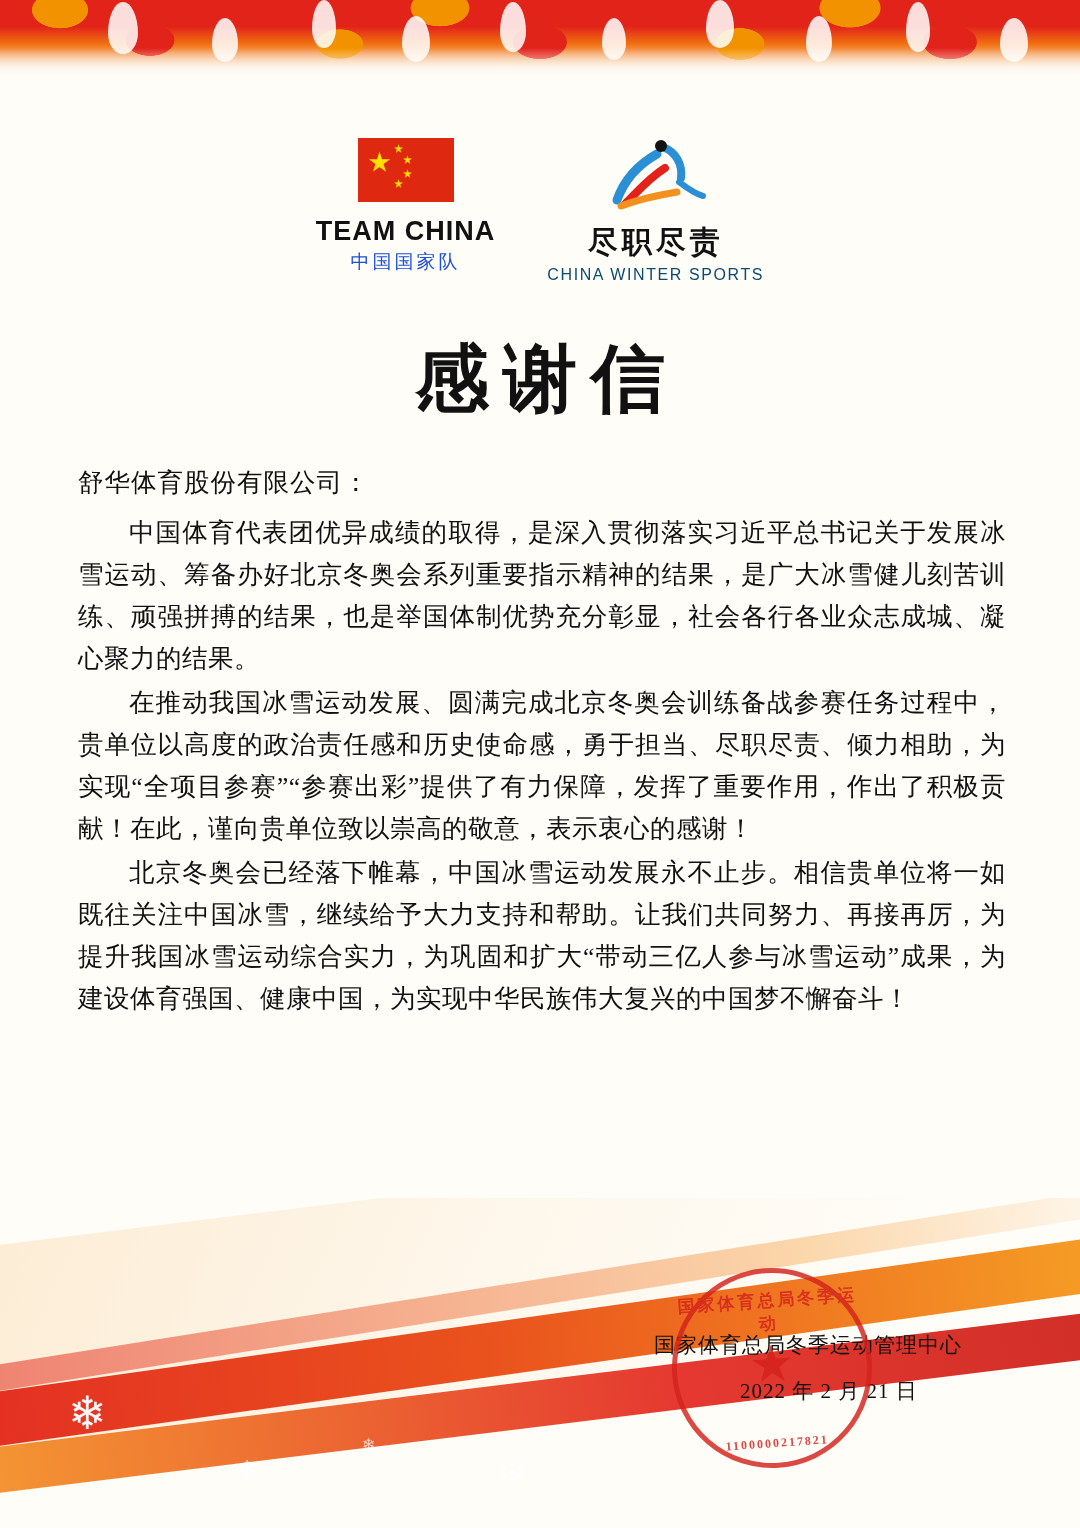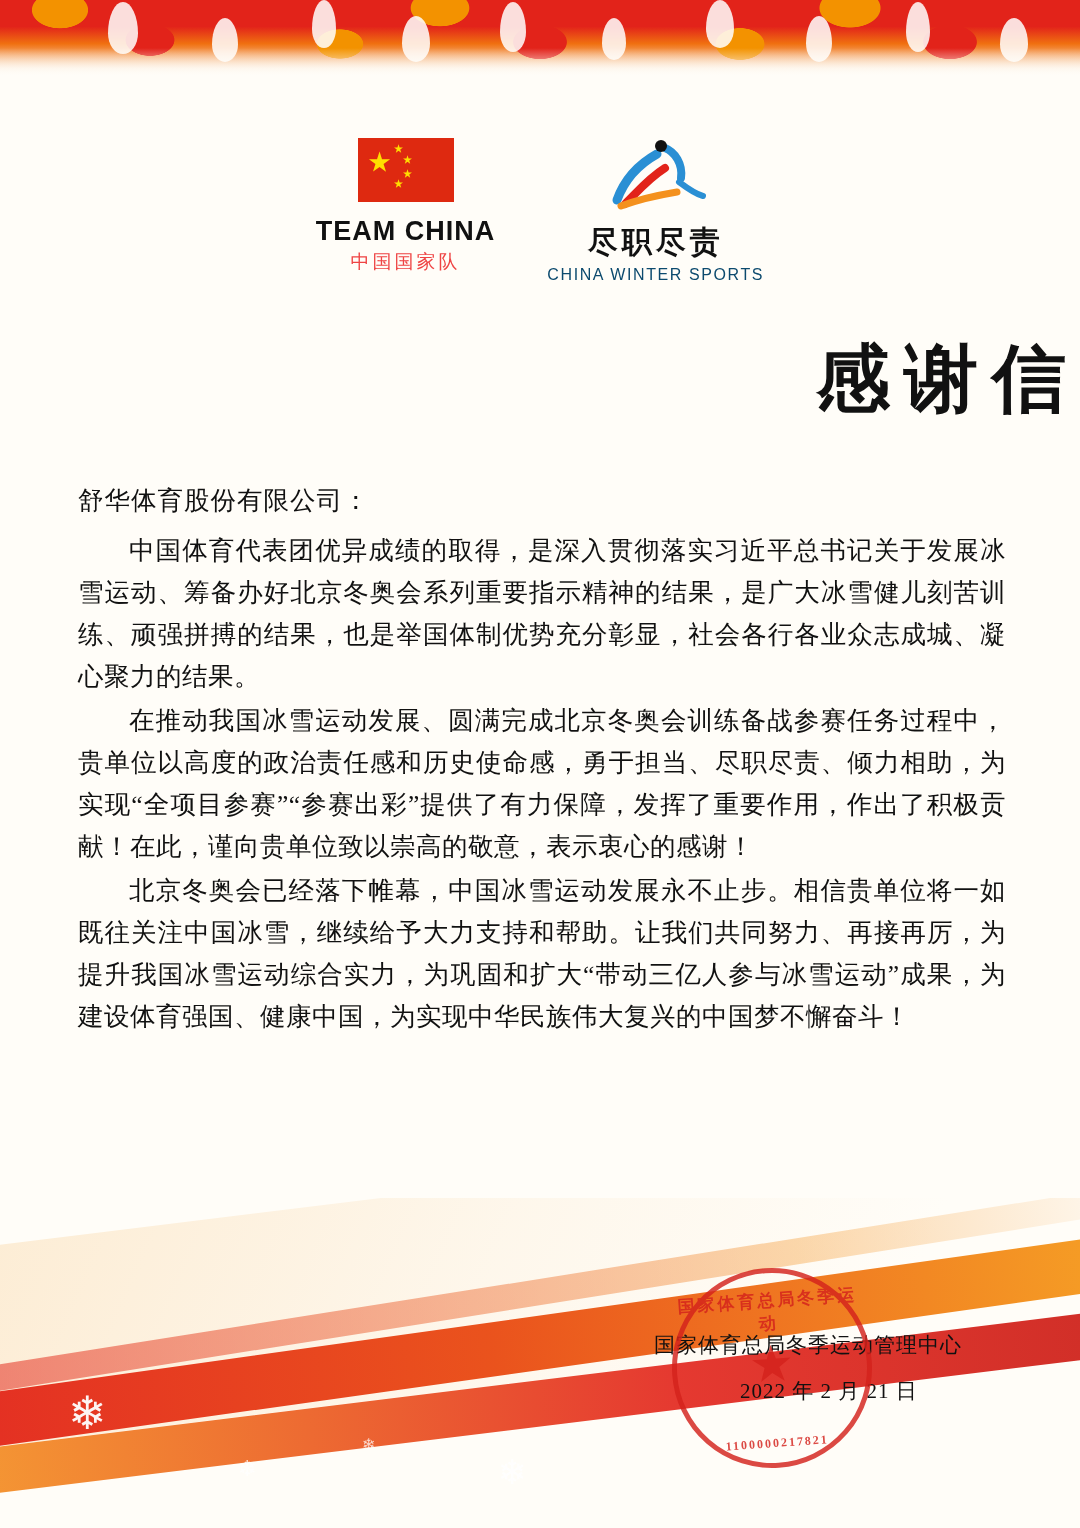--- a/index.html
+++ b/index.html
@@ -82,21 +82,21 @@
   .flag .s4 { left: 36px; top: 41px; }
   .team-en {
     font-family: "Liberation Sans", sans-serif;
     font-weight: bold;
     font-size: 27px;
     letter-spacing: 1px;
     color: #111;
   }
   .team-cn {
     font-size: 19px;
-    color: #ef4444;
+    color: #1d4ed8;
     letter-spacing: 3px;
     margin-top: 2px;
   }
 
   .winter-mark {
     width: 130px; height: 74px;
     margin: 0 auto 10px auto;
     position: relative;
   }
   .winter-cn {
@@ -111,42 +111,41 @@
     letter-spacing: 1.6px;
     color: #0c4a6e;
     margin-top: 3px;
   }
 
   
   .title {
     position: absolute;
     top: 330px;
     left: 0; width: 1080px;
-    text-align: right;
+    text-align: center;
     font-size: 74px;
     font-weight: bold;
     letter-spacing: 14px;
     color: #111;
     text-indent: 14px;
   }
 
   
   .letter {
     position: absolute;
     top: 462px;
     left: 78px;
     width: 928px;
     color: #111;
     font-size: 25.5px;
     line-height: 42px;
   }
   .salutation {
     margin-bottom: 8px;
     letter-spacing: 1px;
-    margin-top: 18px;
   }
   .para {
     text-indent: 2em;
     text-align: justify;
     letter-spacing: .5px;
     margin: 0 0 2px 0;
   }
 
   
   .signature {

